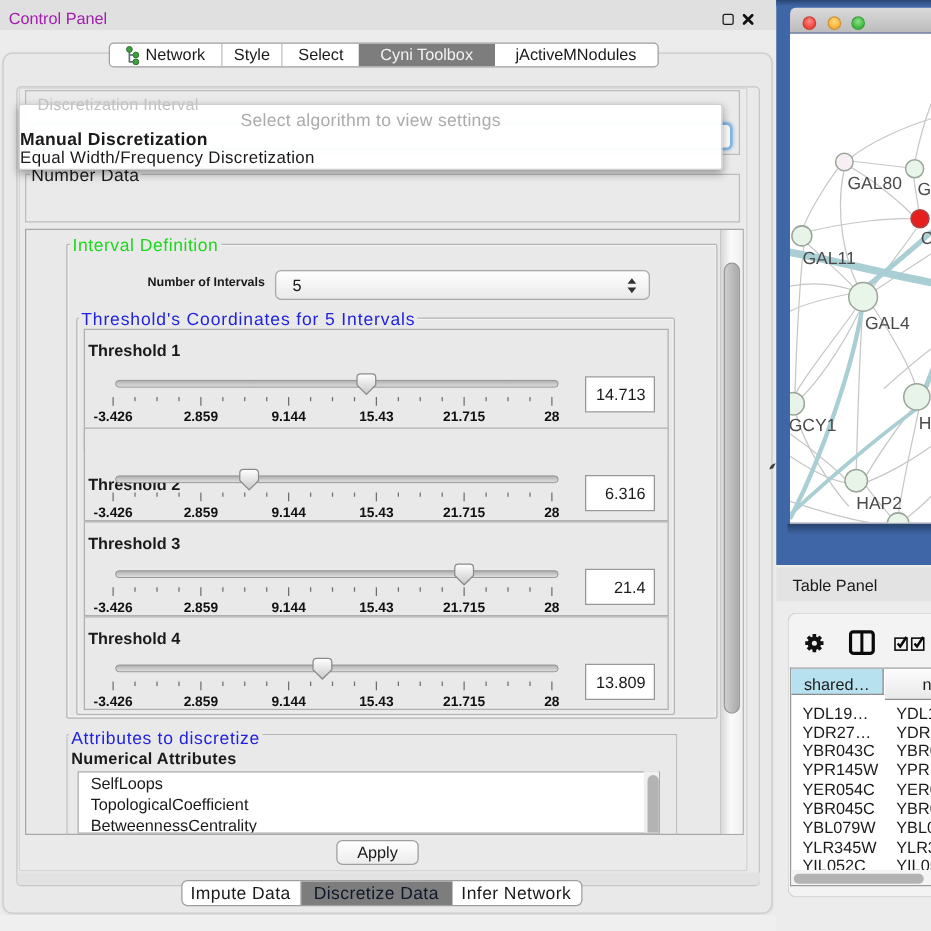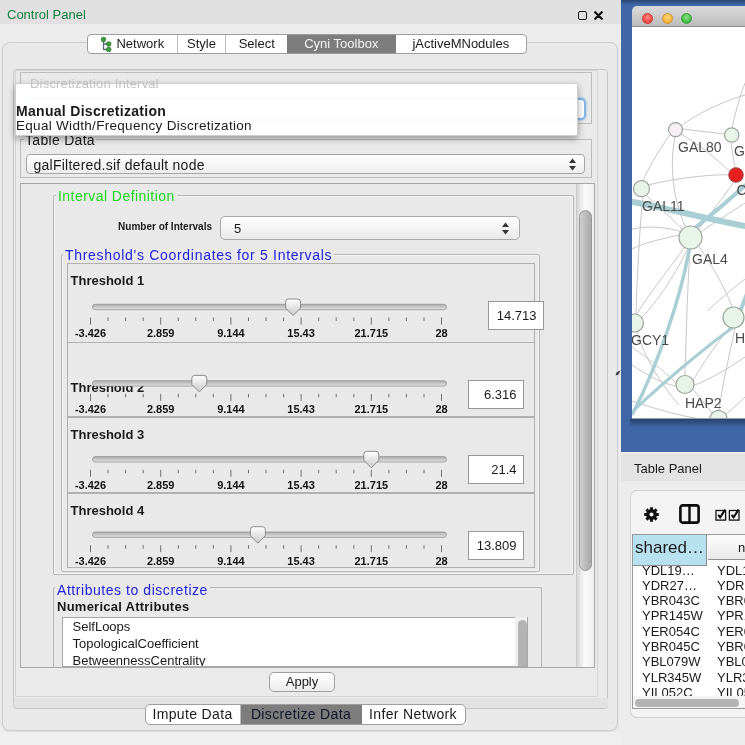--- a/index.html
+++ b/index.html
@@ -6,21 +6,21 @@
 html,body { width:745px; height:745px; overflow:hidden; }
 body { position:relative; font-family:"Liberation Sans", sans-serif; background:#ececec; color:#1a1a1a; }
 .abs { position:absolute; }
 </style>
 </head>
 <body>
 
 <div class="abs" id="leftside" style="left:0;top:0;width:621px;height:745px;background:#ececec;">
 
   <div class="abs" style="left:0;top:0;width:621px;height:24px;background:#e0e0e0;"></div>
-  <div class="abs" style="left:7px;top:6.5px;font-size:13px;color:#15803d;">Control Panel</div>
+  <div class="abs" style="left:7px;top:6.5px;font-size:13px;color:#a21caf;">Control Panel</div>
 
   <div class="abs" style="left:578px;top:11px;width:9px;height:9px;border:1.5px solid #1a1a1a;border-radius:2px;"></div>
   <svg class="abs" style="left:594px;top:11px;" width="9" height="9" viewBox="0 0 9 9">
       <path d="M1.2 1.2 L7.8 7.8 M7.8 1.2 L1.2 7.8" stroke="#111" stroke-width="2.2" stroke-linecap="round"></path>
     </svg>
 
   <div class="abs" style="left:2px;top:42px;width:616px;height:689px;background:#e9e9e9;border:1px solid #cccccc;border-radius:8px;box-shadow:0 1px 2px rgba(0,0,0,0.08);"></div>
 
   <div class="abs" style="left:12.5px;top:68.5px;width:595.5px;height:640.5px;background:#eaeaea;border:1px solid #c6c6c6;border-radius:4px;"></div>
     <div class="abs" style="left:15px;top:70px;width:582.5px;height:626.5px;border:1px solid #d4d4d4;border-radius:2px;"></div>
@@ -40,28 +40,21 @@
     <div style="width:61px;display:flex;align-items:center;justify-content:center;">Select</div>
     <div style="width:109px;display:flex;align-items:center;justify-content:center;background:#7d7d7d;color:#f2f2f2;">Cyni Toolbox</div>
     <div style="width:131px;display:flex;align-items:center;justify-content:center;">jActiveMNodules</div>
   </div>
 
   <div class="abs" style="left:20px;top:72px;width:572px;height:52px;border:1px solid #bcbcbc;"></div>
 
   <div class="abs" style="left:25px;top:98px;width:561px;height:22px;background:#fff;border:2px solid #85b7e3;border-radius:5px;box-shadow:0 0 3px #85b7e3;"></div>
 
   <div class="abs" style="left:20px;top:139px;width:572px;height:39px;border:1px solid #bcbcbc;"></div>
-  <div class="abs" style="left:24px;top:132px;font-size:14px;letter-spacing:0.3px;background:#e9e9e9;padding:0 1px;">Table Data</div>
-  <div class="abs combo" style="left:25.5px;top:154px;width:559px;height:20px;background:linear-gradient(#ffffff,#ededed);border:1px solid #a6a6a6;border-radius:4px;font-size:14px;letter-spacing:0.25px;">
-    <span class="abs" style="left:7px;top:1.5px;">galFiltered.sif default node</span>
-    <svg class="abs" style="right:7px;top:3px;" width="9" height="13" viewBox="0 0 9 13">
-        <path d="M4.5 0.5 L8 5 H1 Z" fill="#333"></path>
-        <path d="M4.5 12.5 L1 8 H8 Z" fill="#333"></path>
-      </svg>
-  </div>
+  <div class="abs" style="left:24px;top:132px;font-size:14px;letter-spacing:0.3px;background:#e9e9e9;padding:0 1px;">Number Data</div>
 
   <div class="abs" style="left:20px;top:183px;width:574.5px;height:485px;border:1px solid #a8a8a8;background:#e9e9e9;"></div>
 
   <div class="abs" style="left:576px;top:184px;width:18px;height:483px;background:linear-gradient(90deg,#d7d7d7,#fbfbfb 45%,#efefef);border-left:1px solid #c9c9c9;"></div>
   <div class="abs" style="left:578.5px;top:210px;width:13px;height:361px;border-radius:7px;background:linear-gradient(90deg,#cfcfcf,#a9a9a9);border:1px solid #979797;"></div>
 
   <div class="abs" style="left:53px;top:195px;width:521px;height:380px;border:1px solid #b5b5b5;border-radius:2px;box-shadow:inset 0 0 0 1px #f4f4f4;"></div>
   <div class="abs" style="left:56px;top:188px;font-size:14px;letter-spacing:0.45px;color:#1bd81b;background:#e9e9e9;padding:0 2px;">Interval Definition</div>
 
   <div class="abs" style="left:92px;top:221px;width:120px;text-align:right;font-size:10px;font-weight:bold;">Number of Intervals</div>
@@ -93,21 +86,21 @@
           <rect x="24.5" y="40.3" width="354" height="5.4" rx="2.7" fill="url(#tg263)" stroke="#8e8e8e" stroke-width="0.7"></rect>
           <path d="M22.5 53.5 V60.5 M40.0 53.5 V57 M57.6 53.5 V57 M75.2 53.5 V57 M92.7 53.5 V60.5 M110.3 53.5 V57 M127.8 53.5 V57 M145.4 53.5 V57 M162.9 53.5 V60.5 M180.5 53.5 V57 M198.0 53.5 V57 M215.6 53.5 V57 M233.1 53.5 V60.5 M250.7 53.5 V57 M268.2 53.5 V57 M285.8 53.5 V57 M303.3 53.5 V60.5 M320.9 53.5 V57 M338.4 53.5 V57 M356.0 53.5 V57 M373.5 53.5 V60.5 " stroke="#6f6f6f" stroke-width="1"></path>
           <text x="22.5" y="73" font-size="11" text-anchor="middle" fill="#111" font-weight="bold" font-family="Liberation Sans">-3.426</text>
           <text x="92.7" y="73" font-size="11" text-anchor="middle" fill="#111" font-weight="bold" font-family="Liberation Sans">2.859</text>
           <text x="162.9" y="73" font-size="11" text-anchor="middle" fill="#111" font-weight="bold" font-family="Liberation Sans">9.144</text>
           <text x="233.1" y="73" font-size="11" text-anchor="middle" fill="#111" font-weight="bold" font-family="Liberation Sans">15.43</text>
           <text x="303.3" y="73" font-size="11" text-anchor="middle" fill="#111" font-weight="bold" font-family="Liberation Sans">21.715</text>
           <text x="373.5" y="73" font-size="11" text-anchor="middle" fill="#111" font-weight="bold" font-family="Liberation Sans">28</text>
           <path d="M217.59720000000002 44 V38 Q217.59720000000002 35 220.59720000000002 35 H229.59720000000002 Q232.59720000000002 35 232.59720000000002 38 V44 L225.09720000000002 51.5 Z" fill="url(#th263)" stroke="#8a8a8a" stroke-width="1"></path>
         </svg>
-        <div class="abs" style="left:400px;top:37px;width:56px;height:29px;background:#fff;border:1px solid #979797;font-size:13px;line-height:27px;text-align:right;padding-right:6px;margin-left:20px;">14.713</div>
+        <div class="abs" style="left:400px;top:37px;width:56px;height:29px;background:#fff;border:1px solid #979797;font-size:13px;line-height:27px;text-align:right;padding-right:6px;">14.713</div>
       </div>
       <div class="abs" style="left:66.5px;top:342px;width:468.5px;height:75px;border:1px solid #b0b0b0;background:#e9e9e9;">
         <div class="abs" style="left:3px;top:9px;font-size:13px;font-weight:bold;margin-top:28px;">Threshold 2</div>
         <svg class="abs" style="left:0;top:0;" width="468" height="75" viewBox="0 0 468 75">
           <defs>
             <linearGradient id="tg342" x1="0" y1="0" x2="0" y2="1">
               <stop offset="0" stop-color="#adadad"></stop>
               <stop offset="1" stop-color="#e2e2e2"></stop>
             </linearGradient>
             <linearGradient id="th342" x1="0" y1="0" x2="0" y2="1">
@@ -192,20 +185,21 @@
 
   <div class="abs" style="left:269px;top:671.5px;width:66px;height:20px;background:linear-gradient(#ffffff,#ececec);border:1px solid #9f9f9f;border-radius:5px;text-align:center;font-size:13px;line-height:18px;">Apply</div>
 
   <div class="abs" style="left:144.5px;top:703.5px;width:321px;height:21px;background:#ffffff;border:1px solid #9e9e9e;border-radius:5px;overflow:hidden;display:flex;font-size:14px;letter-spacing:0.35px;">
     <div style="width:95px;display:flex;align-items:center;justify-content:center;border-right:1px solid #bdbdbd;">Impute Data</div>
     <div style="width:121px;display:flex;align-items:center;justify-content:center;background:#7d7d7d;color:#0f172a;">Discretize Data</div>
     <div style="width:103px;display:flex;align-items:center;justify-content:center;">Infer Network</div>
   </div>
 
   <div class="abs" style="left:15px;top:82.5px;width:563px;height:53.5px;background:rgba(255,255,255,0.96);border:1px solid #cfcfcf;border-radius:2px;box-shadow:0 3px 7px rgba(0,0,0,0.35);z-index:50;"></div>
+  <div class="abs" style="left:15px;top:88px;width:563px;text-align:center;font-size:14px;letter-spacing:0.25px;color:#ababab;z-index:51;">Select algorithm to view settings</div>
   <div class="abs" style="left:16px;top:102.5px;font-size:14px;font-weight:bold;letter-spacing:0.3px;z-index:51;">Manual Discretization</div>
   <div class="abs" style="left:16px;top:118px;font-size:13.5px;letter-spacing:0.3px;z-index:51;">Equal Width/Frequency Discretization</div>
 
   <div class="abs" style="left:30px;top:76px;font-size:13px;letter-spacing:0.2px;color:#c2c2c2;z-index:52;">Discretization Interval</div>
 
   <div class="abs" style="left:0;top:731.5px;width:621px;height:13.5px;background:#efefef;"></div>
 
   <svg class="abs" style="left:614.5px;top:368.5px;" width="6" height="7" viewBox="0 0 6 7">
       <path d="M0.5 6.5 Q1 2.5 5.5 1.5 L3.5 5.5 Z" fill="#3c3c3c"></path>
     </svg>
@@ -299,21 +293,21 @@
   <svg class="abs" style="left:93.5px;top:507.5px;" width="27" height="13" viewBox="0 0 27 13">
     <g fill="none" stroke="#0a0a0a">
       <rect x="1" y="2.5" width="9.6" height="9.6" stroke-width="1.25"></rect>
       <path d="M3.2 6.8 L5.2 9.2 L10.2 1.6" stroke-width="2"></path>
       <rect x="14.4" y="2.5" width="9.6" height="9.6" stroke-width="1.25"></rect>
       <path d="M16.6 6.8 L18.6 9.2 L23.6 1.6" stroke-width="2"></path>
     </g>
   </svg>
 
   <div class="abs" style="left:11px;top:534px;width:113px;height:175px;background:#ffffff;border:1px solid #9a9a9a;border-right:none;overflow:hidden;">
-    <div class="abs" style="left:0;top:0;width:74px;height:31px;background:#b8e1f0;border-right:1px solid #8c8c8c;border-bottom:1px solid #8c8c8c;text-align:center;font-size:17px;line-height:25px;">shared…</div>
+    <div class="abs" style="left:0;top:0;width:74px;height:21px;background:#b8e1f0;border-right:1px solid #8c8c8c;border-bottom:1px solid #8c8c8c;text-align:center;font-size:13px;line-height:25px;">shared…</div>
     <div class="abs" style="left:75px;top:0;width:38px;height:25px;background:linear-gradient(#fdfdfd,#e9e9e9);border-bottom:1px solid #8c8c8c;font-size:13px;line-height:25px;"><span style="padding-left:30px;">na</span></div>
     <div class="abs" style="left:0;top:27.5px;width:113px;font-size:13px;" id="tbody">
         <div style="height:15.3px;line-height:15.3px;white-space:nowrap;"><span style="display:inline-block;width:75px;padding-left:9px;">YDL19…</span><span style="padding-left:9px;">YDL190C</span></div>
         <div style="height:15.3px;line-height:15.3px;white-space:nowrap;"><span style="display:inline-block;width:75px;padding-left:9px;">YDR27…</span><span style="padding-left:9px;">YDR277C</span></div>
         <div style="height:15.3px;line-height:15.3px;white-space:nowrap;"><span style="display:inline-block;width:75px;padding-left:9px;">YBR043C</span><span style="padding-left:9px;">YBR043C</span></div>
         <div style="height:15.3px;line-height:15.3px;white-space:nowrap;"><span style="display:inline-block;width:75px;padding-left:9px;">YPR145W</span><span style="padding-left:9px;">YPR145W</span></div>
         <div style="height:15.3px;line-height:15.3px;white-space:nowrap;"><span style="display:inline-block;width:75px;padding-left:9px;">YER054C</span><span style="padding-left:9px;">YER054C</span></div>
         <div style="height:15.3px;line-height:15.3px;white-space:nowrap;"><span style="display:inline-block;width:75px;padding-left:9px;">YBR045C</span><span style="padding-left:9px;">YBR045C</span></div>
         <div style="height:15.3px;line-height:15.3px;white-space:nowrap;"><span style="display:inline-block;width:75px;padding-left:9px;">YBL079W</span><span style="padding-left:9px;">YBL079W</span></div>
         <div style="height:15.3px;line-height:15.3px;white-space:nowrap;"><span style="display:inline-block;width:75px;padding-left:9px;">YLR345W</span><span style="padding-left:9px;">YLR345W</span></div>

